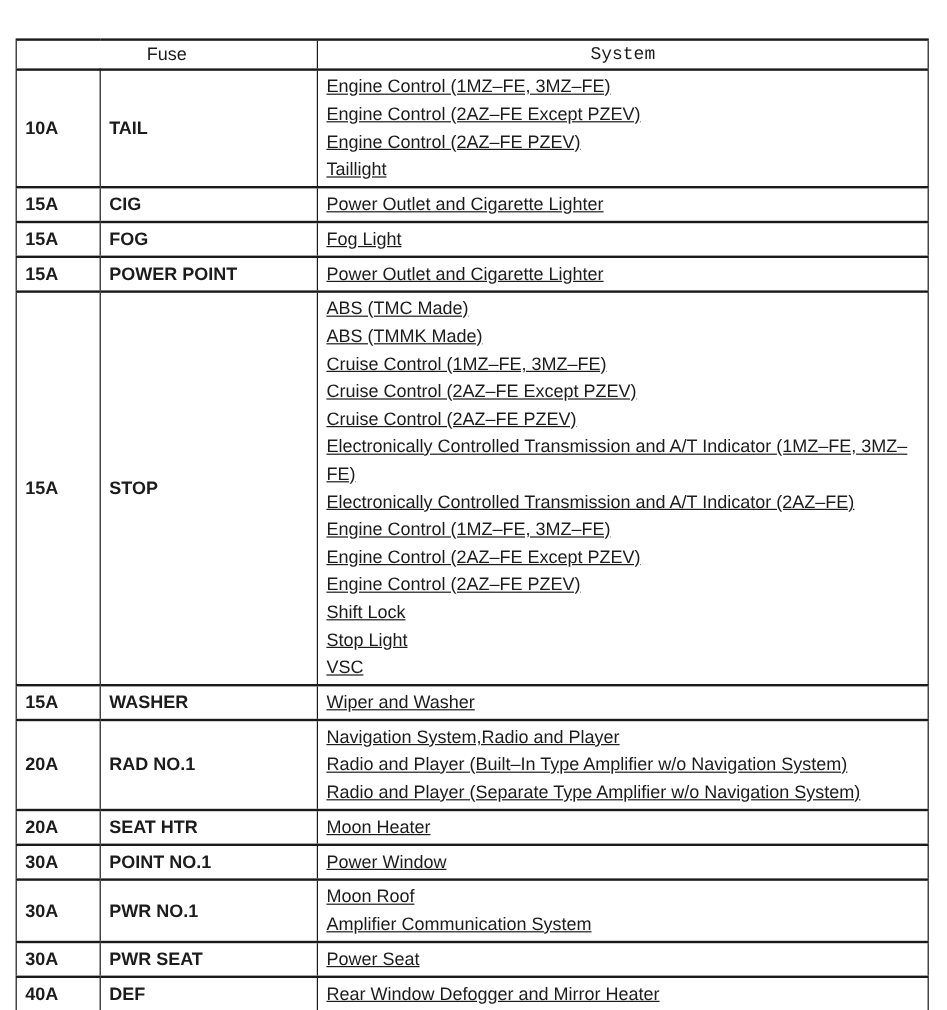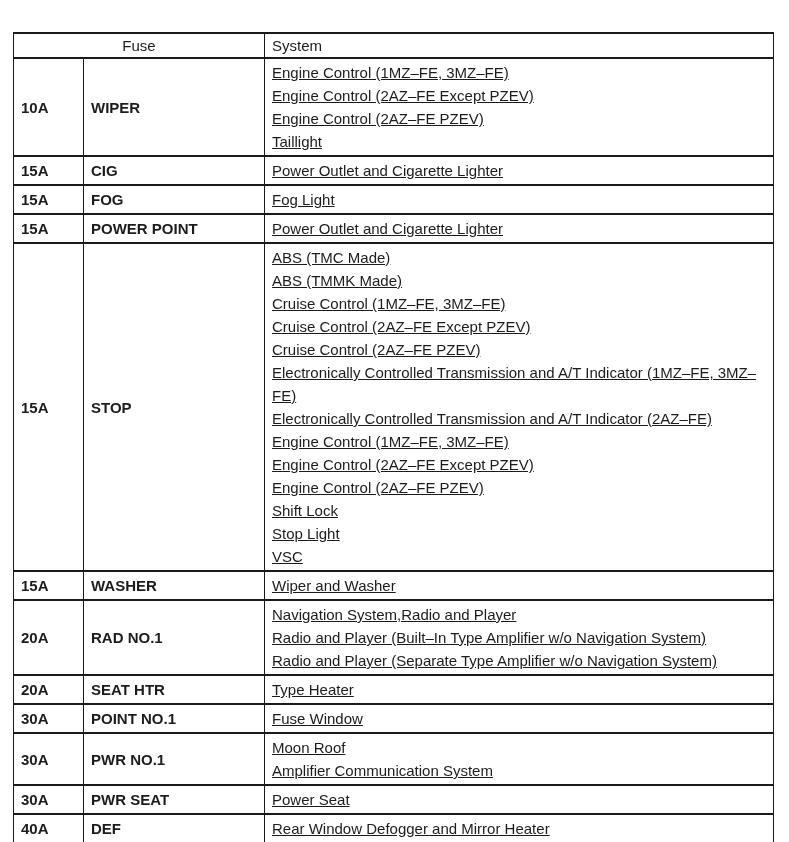--- a/index.html
+++ b/index.html
@@ -44,22 +44,23 @@
     vertical-align: middle;
     text-align: left;
     white-space: normal;
     overflow: hidden;
   }
   table.fuse-table th.fuse-head {
     text-align: center;
     height: 19px;
   }
   table.fuse-table th.system-head {
-    text-align: left;
+    text-align: center;
     height: 19px;
+    font-family: Liberation Mono, monospace;
   }
   table.fuse-table td.amp,
   table.fuse-table td.name {
     height: 22px;
     line-height: 21px;
     font-weight: bold;
   }
   table.fuse-table td.sys {
     padding-top: 2px;
     padding-bottom: 2px;
@@ -83,21 +84,21 @@
     <thead>
       <tr>
         <th class="fuse-head" colspan="2">Fuse</th>
         <th class="system-head">System</th>
       </tr>
     </thead>
     <tbody>
 
     <tr>
           <td class="amp">10A</td>
-          <td class="name">WIPER</td>
+          <td class="name">TAIL</td>
           <td class="sys">
             <div class="sys-line">Engine Control (1MZ–FE, 3MZ–FE)</div>
             <div class="sys-line">Engine Control (2AZ–FE Except PZEV)</div>
             <div class="sys-line">Engine Control (2AZ–FE PZEV)</div>
             <div class="sys-line">Taillight</div>
           </td>
         </tr>
         <tr>
           <td class="amp">15A</td>
           <td class="name">CIG</td>
@@ -151,28 +152,28 @@
           <td class="sys">
             <div class="sys-line">Navigation System,Radio and Player</div>
             <div class="sys-line">Radio and Player (Built–In Type Amplifier w/o Navigation System)</div>
             <div class="sys-line">Radio and Player (Separate Type Amplifier w/o Navigation System)</div>
           </td>
         </tr>
         <tr>
           <td class="amp">20A</td>
           <td class="name">SEAT HTR</td>
           <td class="sys">
-            <div class="sys-line">Type Heater</div>
+            <div class="sys-line">Moon Heater</div>
           </td>
         </tr>
         <tr>
           <td class="amp">30A</td>
           <td class="name">POINT NO.1</td>
           <td class="sys">
-            <div class="sys-line">Fuse Window</div>
+            <div class="sys-line">Power Window</div>
           </td>
         </tr>
         <tr>
           <td class="amp">30A</td>
           <td class="name">PWR NO.1</td>
           <td class="sys">
             <div class="sys-line">Moon Roof</div>
             <div class="sys-line">Amplifier Communication System</div>
           </td>
         </tr>

